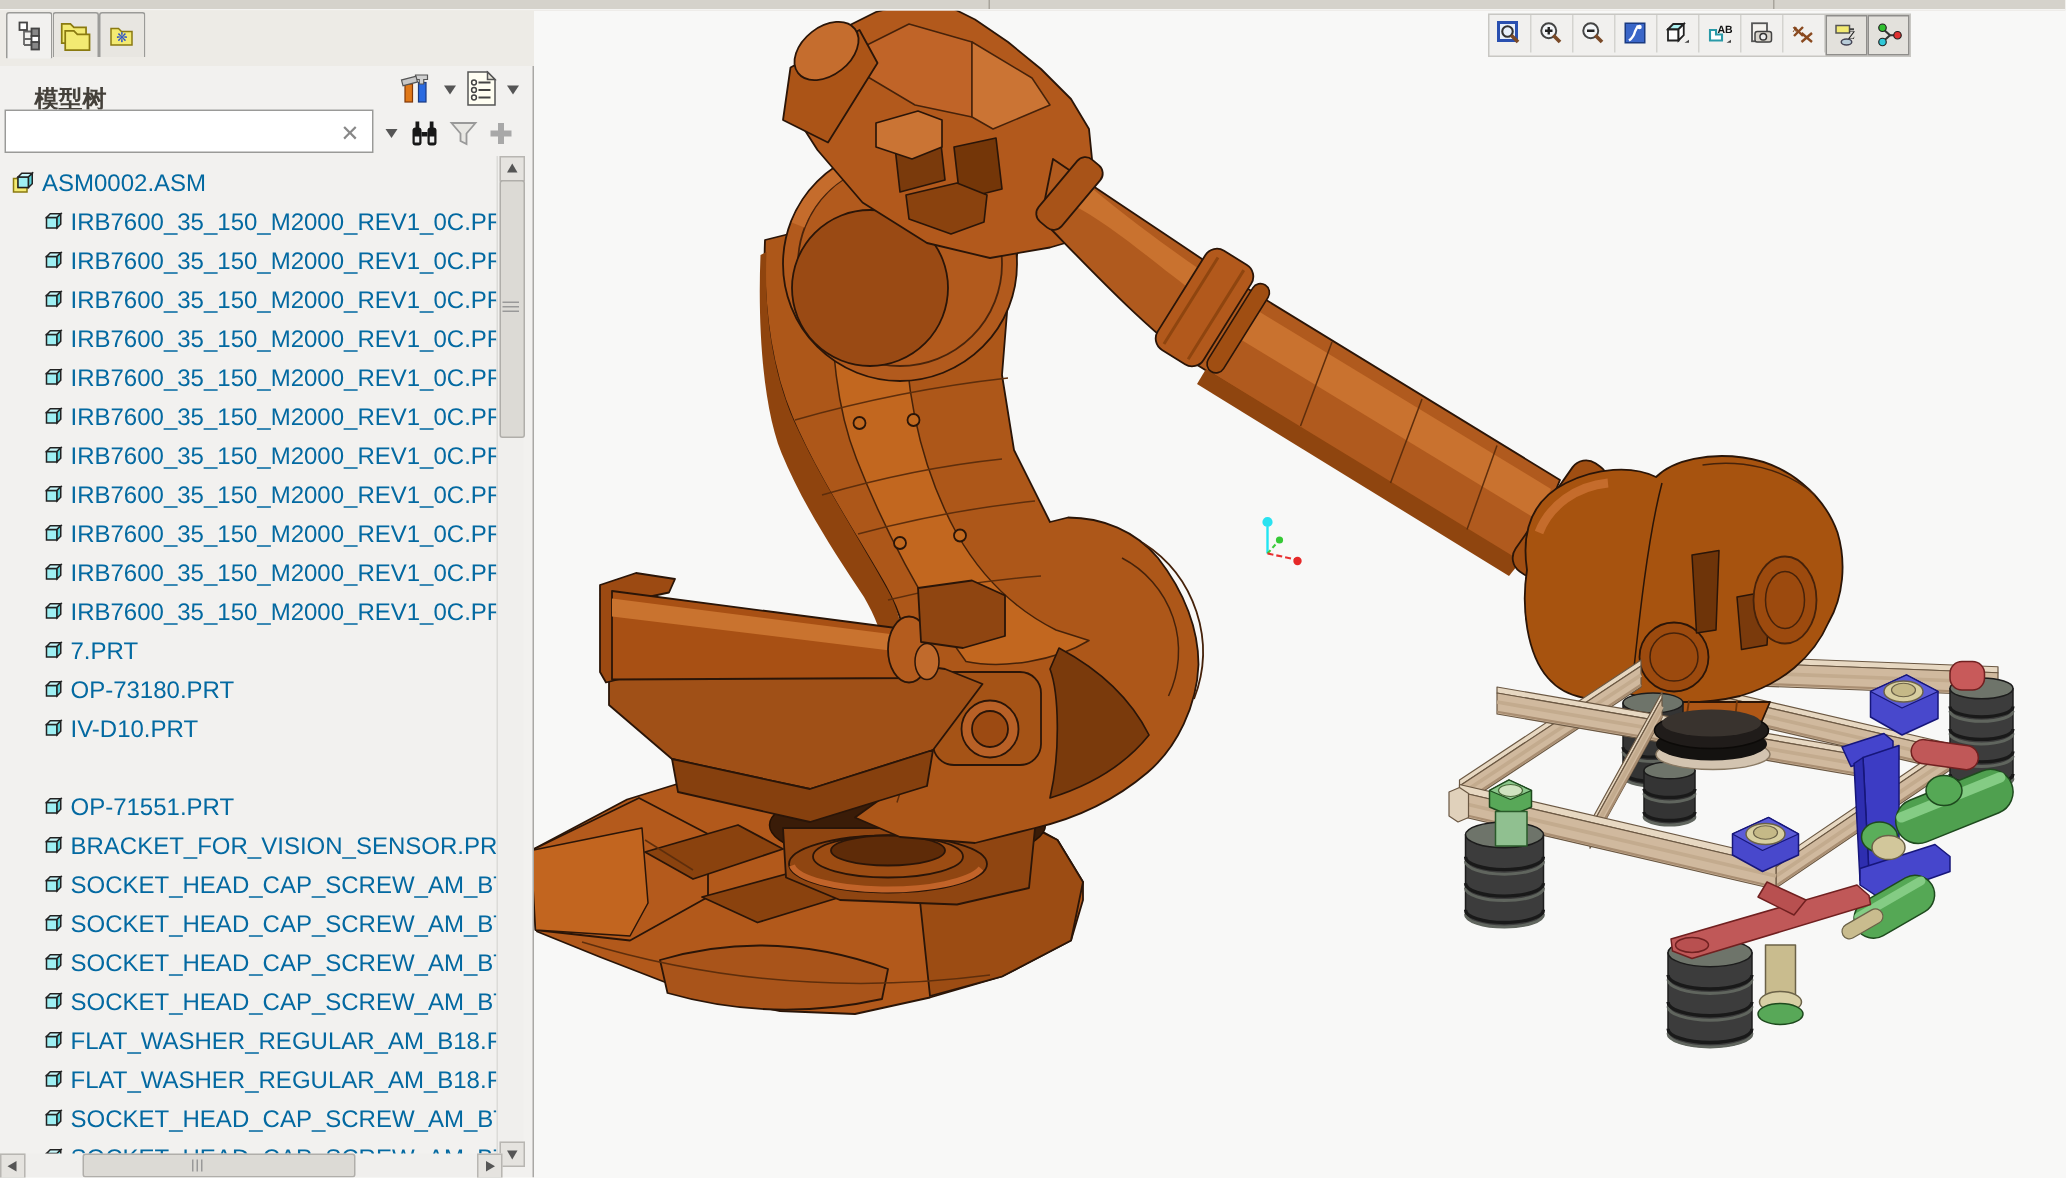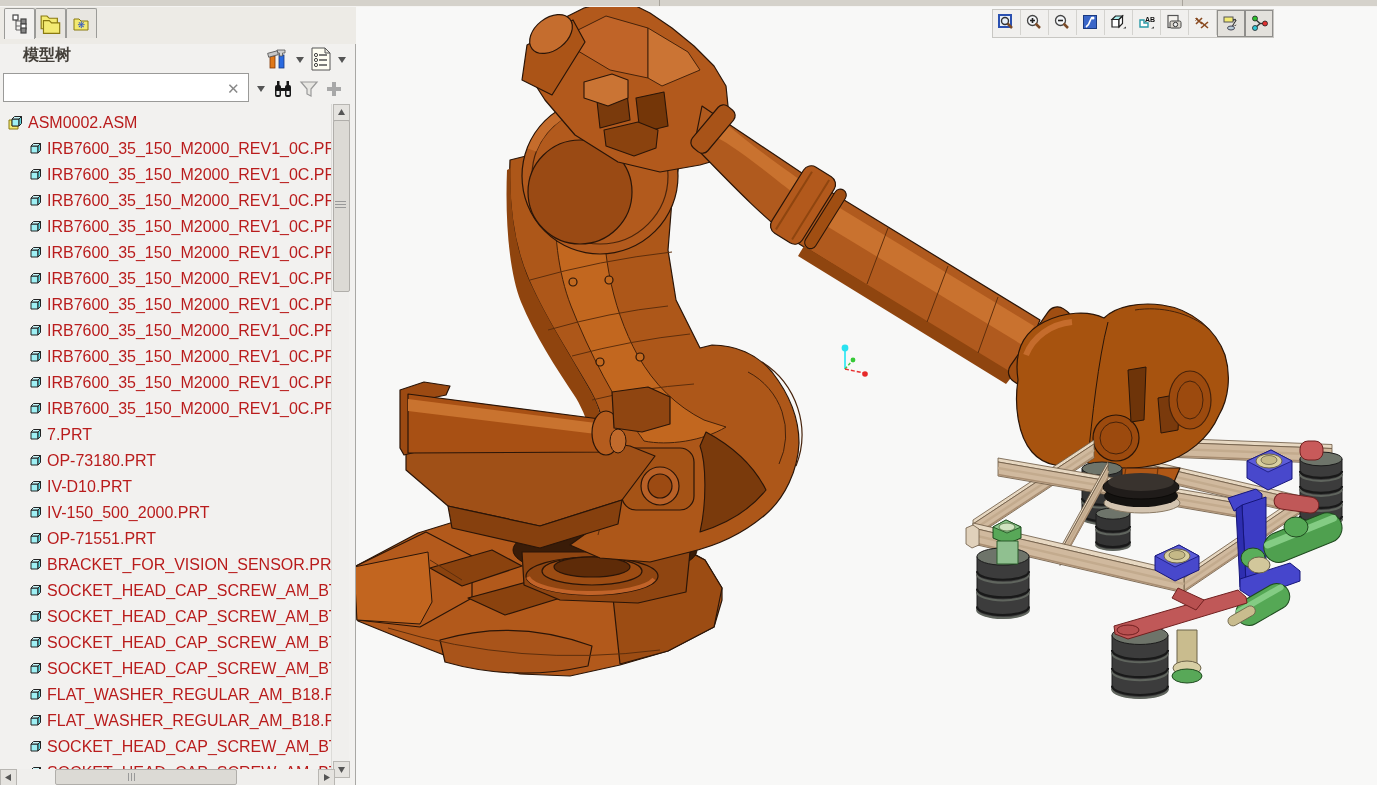--- a/index.html
+++ b/index.html
@@ -6,24 +6,24 @@
   body{width:1377px;height:785px;position:relative;overflow:hidden;
        font-family:"Liberation Sans",sans-serif;background:#f8f8f7;}
   #scene{position:absolute;left:0;top:0;}
   #topstrip{position:absolute;left:0;top:0;width:1377px;height:6px;background:#d5d2cb;border-bottom:1px solid #f5f4f2;}
   #tabrow{position:absolute;left:0;top:7px;width:356px;height:37px;background:#edebe6;border-bottom:1px solid #9b9b98;}
   .tab{position:absolute;top:8px;height:29px;width:29px;background:#e8e6e1;border:1px solid #9b9b98;border-bottom:none;border-radius:2px 2px 0 0;}
   #tab1{left:4px;background:#f2f1ef;height:30px;z-index:3;}
   #tab2{left:35px;}
   #tab3{left:66px;}
   #panel{position:absolute;left:0;top:44px;width:355px;height:741px;background:#f2f1ef;border-right:1px solid #a9a8a5;}
-  #ptitle{position:absolute;left:23px;top:1px;font-size:16px;font-weight:bold;color:#44403a;}
+  #ptitle{position:absolute;left:23px;top:12px;font-size:16px;font-weight:bold;color:#44403a;}
   #searchbox{position:absolute;left:3px;top:29px;width:246px;height:29px;background:#ffffff;border:1px solid #9a9a98;box-sizing:border-box;}
   .tree{position:absolute;left:0;top:66px;width:331px;height:660px;overflow:hidden;}
-  .trow{position:absolute;left:0;height:26px;line-height:26px;font-size:16px;color:#b91c1c;white-space:nowrap;}
+  .trow{position:absolute;left:0;height:26px;line-height:26px;font-size:16px;color:#0369a1;white-space:nowrap;}
   .trow svg{vertical-align:-2px;margin-right:4px;}
   #vsb{position:absolute;left:331px;top:104px;width:17px;height:674px;background:#f0efed;border-left:1px solid #dcdbd8;}
   #hsb{position:absolute;left:0;top:769px;width:334px;height:16px;background:#f0efed;}
   #toolbar{position:absolute;left:992px;top:9px;height:27px;background:#f1f0ee;border:1px solid #c8c7c3;display:flex;}
   .tbtn{width:27px;height:25px;border-right:1px solid #d4d3cf;position:relative;}
   .tbtn svg{position:absolute;left:5px;top:4px;}
   .pressed{background:#e3e1dc;border:1px solid #8f8e8b;width:26px;}
 </style>
 </head>
 <body>
@@ -412,25 +412,20 @@
 <div class="trow" style="top:338px;left:29px;"><svg width="14" height="14" viewBox="0 0 14 14">
           <path d="M2,4 L9,4 L9,11 L2,11 Z" fill="#9ff0f4" stroke="#222" stroke-width="1"></path>
           <path d="M2,4 L4.5,1.5 L11.5,1.5 L9,4 Z" fill="#c9f7fa" stroke="#222" stroke-width="1"></path>
           <path d="M9,4 L11.5,1.5 L11.5,8.5 L9,11 Z" fill="#5fd4dc" stroke="#222" stroke-width="1"></path>
         </svg><span>OP-73180.PRT</span></div>
 <div class="trow" style="top:364px;left:29px;"><svg width="14" height="14" viewBox="0 0 14 14">
           <path d="M2,4 L9,4 L9,11 L2,11 Z" fill="#9ff0f4" stroke="#222" stroke-width="1"></path>
           <path d="M2,4 L4.5,1.5 L11.5,1.5 L9,4 Z" fill="#c9f7fa" stroke="#222" stroke-width="1"></path>
           <path d="M9,4 L11.5,1.5 L11.5,8.5 L9,11 Z" fill="#5fd4dc" stroke="#222" stroke-width="1"></path>
         </svg><span>IV-D10.PRT</span></div>
-<div class="trow" style="top:390px;left:29px;"><svg width="14" height="14" viewBox="0 0 14 14">
-          <path d="M2,4 L9,4 L9,11 L2,11 Z" fill="#9ff0f4" stroke="#222" stroke-width="1"></path>
-          <path d="M2,4 L4.5,1.5 L11.5,1.5 L9,4 Z" fill="#c9f7fa" stroke="#222" stroke-width="1"></path>
-          <path d="M9,4 L11.5,1.5 L11.5,8.5 L9,11 Z" fill="#5fd4dc" stroke="#222" stroke-width="1"></path>
-        </svg><span>IV-150_500_2000.PRT</span></div>
 <div class="trow" style="top:416px;left:29px;"><svg width="14" height="14" viewBox="0 0 14 14">
           <path d="M2,4 L9,4 L9,11 L2,11 Z" fill="#9ff0f4" stroke="#222" stroke-width="1"></path>
           <path d="M2,4 L4.5,1.5 L11.5,1.5 L9,4 Z" fill="#c9f7fa" stroke="#222" stroke-width="1"></path>
           <path d="M9,4 L11.5,1.5 L11.5,8.5 L9,11 Z" fill="#5fd4dc" stroke="#222" stroke-width="1"></path>
         </svg><span>OP-71551.PRT</span></div>
 <div class="trow" style="top:442px;left:29px;"><svg width="14" height="14" viewBox="0 0 14 14">
           <path d="M2,4 L9,4 L9,11 L2,11 Z" fill="#9ff0f4" stroke="#222" stroke-width="1"></path>
           <path d="M2,4 L4.5,1.5 L11.5,1.5 L9,4 Z" fill="#c9f7fa" stroke="#222" stroke-width="1"></path>
           <path d="M9,4 L11.5,1.5 L11.5,8.5 L9,11 Z" fill="#5fd4dc" stroke="#222" stroke-width="1"></path>
         </svg><span>BRACKET_FOR_VISION_SENSOR.PRT</span></div>

